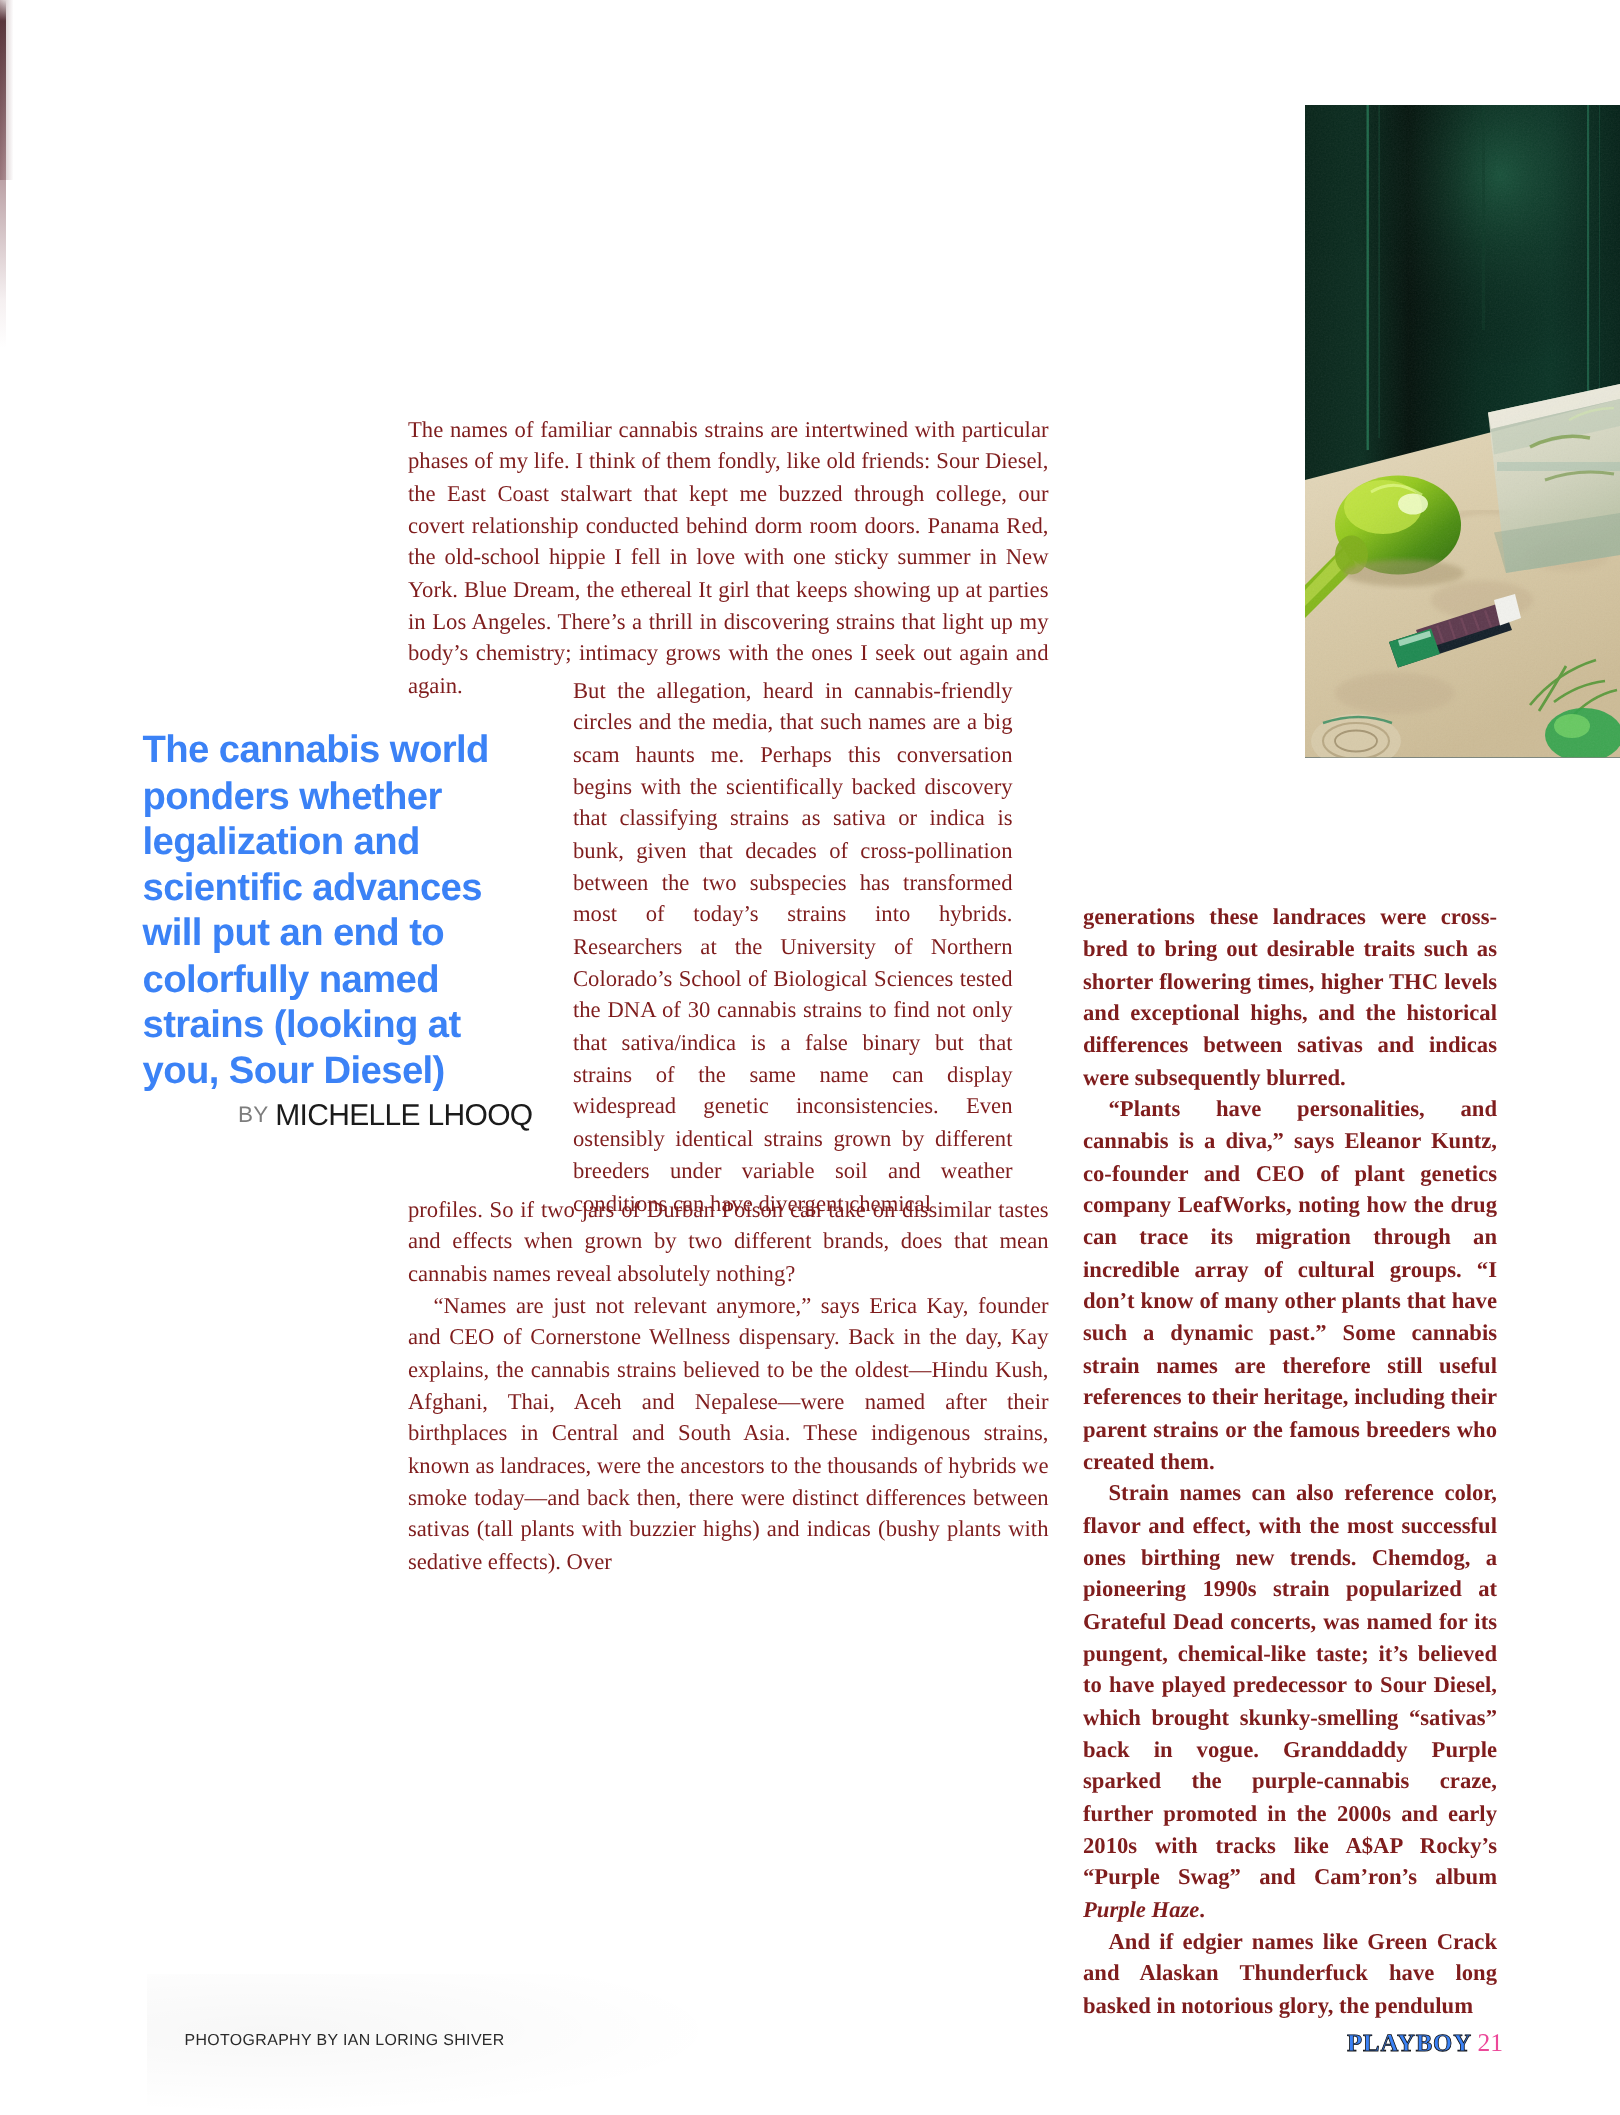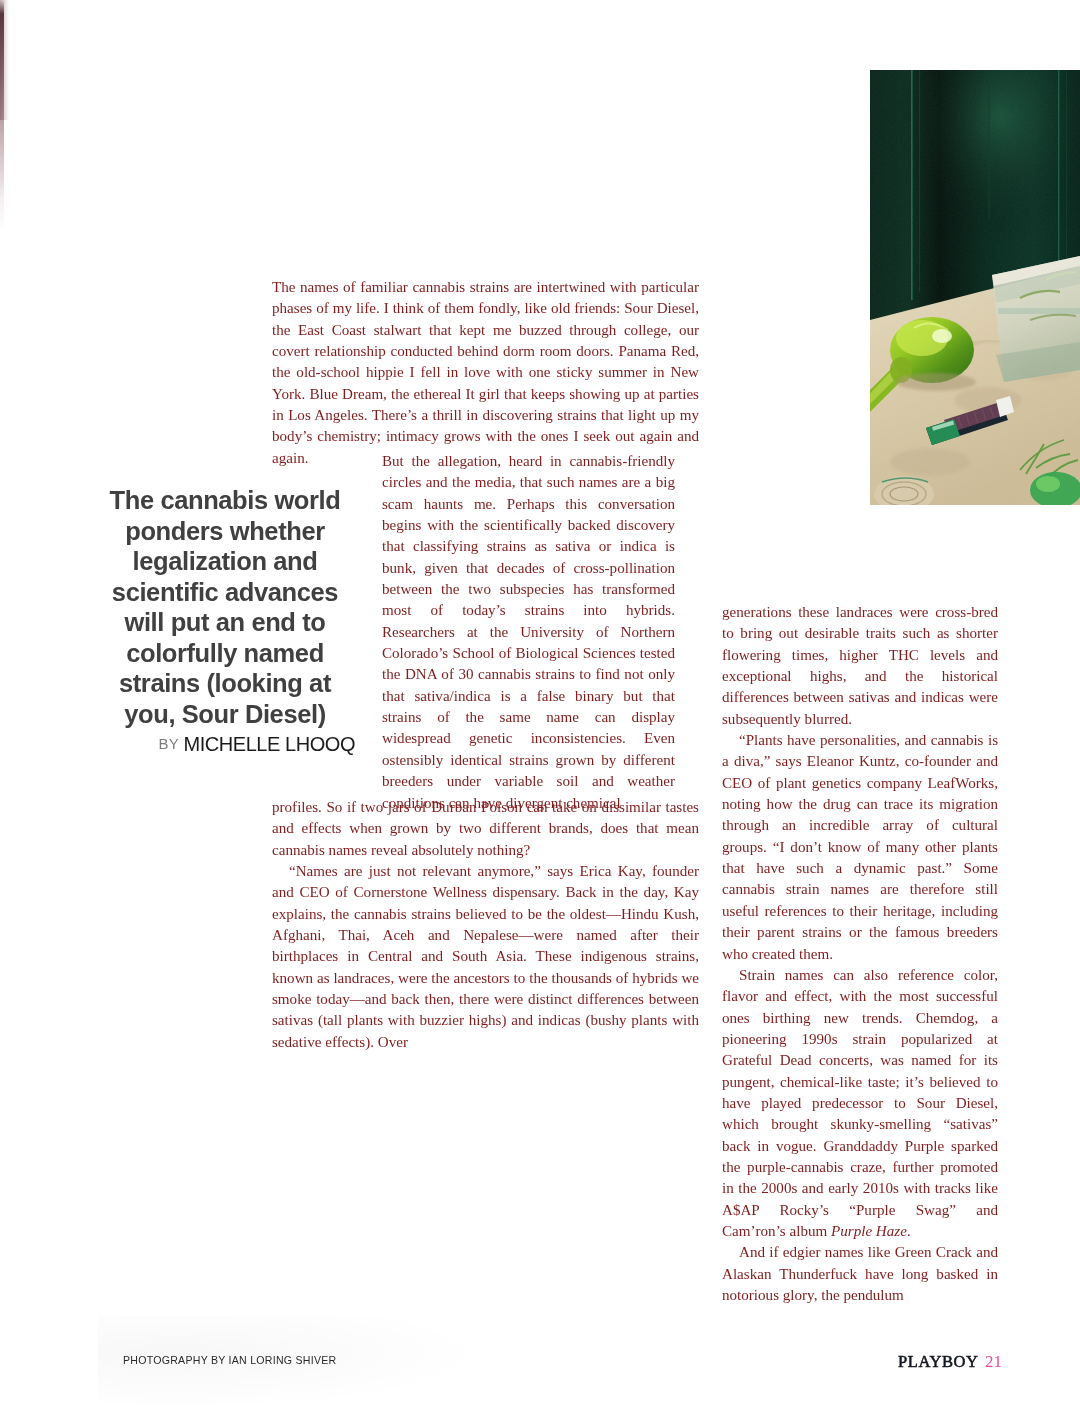--- a/index.html
+++ b/index.html
@@ -46,27 +46,27 @@
     background: #0a1d14;
   }
   .photo svg { display:block; width:100%; height:100%; }
 
   
   .deck {
     position: absolute;
     left: 95px;
     top: 485px;
     width: 260px;
-    text-align: center;
+    text-align: left;
     font-family: "Liberation Sans", sans-serif;
     font-weight: 700;
     font-size: 25.5px;
     line-height: 30.5px;
     letter-spacing: -0.4px;
-    color: #404040;
+    color: #3b82f6;
   }
   .byline {
     position: absolute;
     left: 95px;
     top: 733px;
     width: 260px;
     text-align: right;
     font-family: "Liberation Sans", sans-serif;
     white-space: nowrap;
   }
@@ -119,20 +119,21 @@
     top: 797px;
     width: 427px;
   }
 
   
   .block-right {
     position: absolute;
     left: 722px;
     top: 602px;
     width: 276px;
+    font-weight: bold;
   }
 
   .col-text i { font-style: italic; }
 
   
   .footer-credit {
     position: absolute;
     left: 123px;
     top: 1354px;
     font-family: "Liberation Sans", sans-serif;
@@ -141,24 +142,24 @@
     color: #2a2a2a;
     white-space: nowrap;
   }
   .footer-credit .cred-name { font-weight: 400; }
 
   .footer-brand {
     position: absolute;
     left: 898px;
     top: 1352px;
     font-family: "Liberation Serif", serif;
-    font-weight: 400;
+    font-weight: 700;
     font-size: 16.5px;
     letter-spacing: 0.6px;
-    color: #0f172a;
+    color: #3b82f6;
     -webkit-text-stroke: 0.55px #141414;
   }
   .footer-page {
     position: absolute;
     left: 985px;
     top: 1352px;
     font-family: "Liberation Serif", serif;
     font-size: 17px;
     color: #ec4899;
   }

